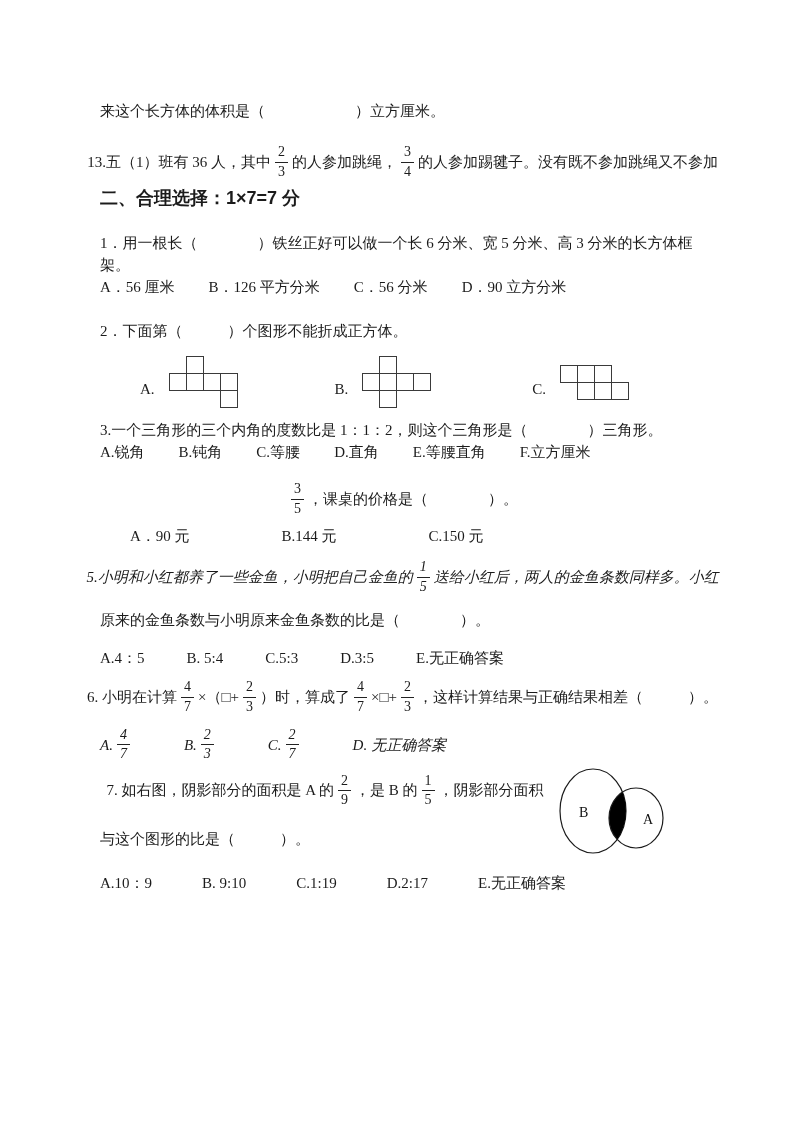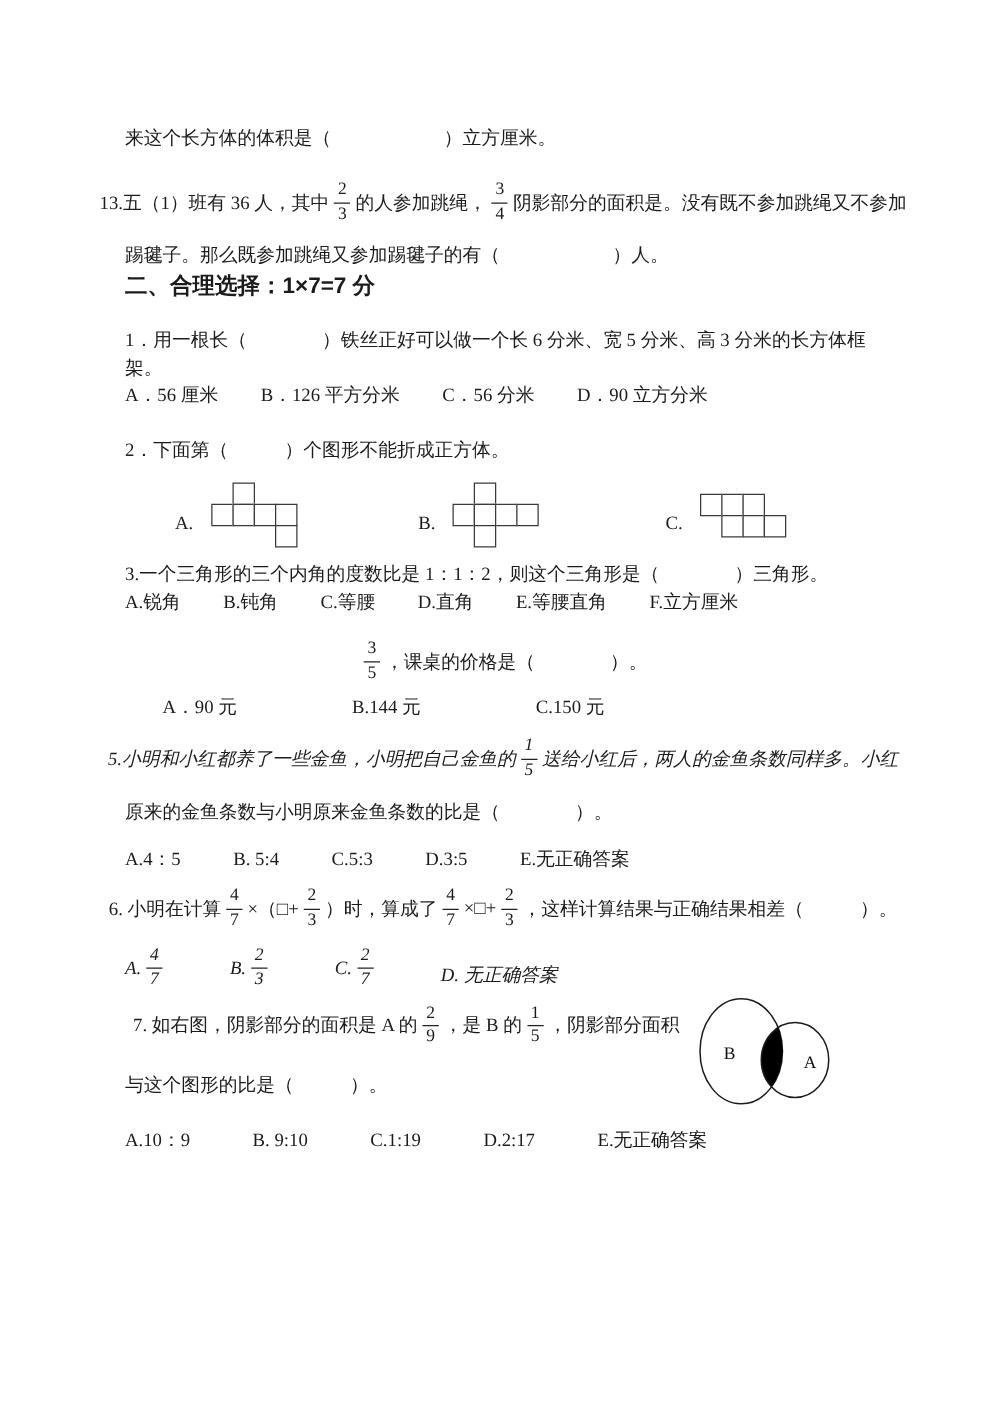--- a/index.html
+++ b/index.html
@@ -22,21 +22,21 @@
   
   .frac {
     display:inline-flex; flex-direction:column; align-items:center;
     vertical-align:middle; margin:0 4px; line-height:1.15; font-size:14px;
   }
   .frac .num { padding:0 3px 1px 3px; border-bottom:1.4px solid #222; }
   .frac .den { padding:1px 3px 0 3px; }
 
   .heading { font-weight:bold; font-size:18px; line-height:24px; font-family:"Liberation Sans","DejaVu Sans",sans-serif; }
 
-  .opts { display:flex; align-items:flex-end; line-height:22px; }
+  .opts { display:flex; align-items:center; line-height:22px; }
   .opts > .opt { display:inline-flex; align-items:center; white-space:nowrap; }
   .g36 { gap:34px; } .g44 { gap:42px; } .g52 { gap:50px; } .g90 { gap:92px; }
   .indent30 { padding-left:30px; }
 
   
   .nets-row { display:flex; align-items:center; margin-left:40px; }
   .net-group { display:flex; align-items:center; }
   .net-label { margin-right:14px; margin-top:14px; }
   .net { position:relative; }
   .net-cell {
@@ -68,23 +68,22 @@
     <span>13.五（1）班有 36 人，其中</span>
     <span class="frac">
       <span class="num">2</span>
       <span class="den">3</span>
     </span>
     <span>的人参加跳绳，</span>
     <span class="frac">
       <span class="num">3</span>
       <span class="den">4</span>
     </span>
-    <span>阴影部分的面积是。没有既不参加跳绳又不参加</span>
-  </div>
-  <div class="line mt8">踢毽子。那么既参加跳绳又参加踢毽子的有（　　　　　　）人。</div>
+    <span>的人参加踢毽子。没有既不参加跳绳又不参加</span>
+  </div>
 
   <div class="heading mt20">二、合理选择：1×7=7 分</div>
 
   <div class="line mt22">1．用一根长（　　　　）铁丝正好可以做一个长 6 分米、宽 5 分米、高 3 分米的长方体框架。</div>
   <div class="opts g36 mt20">
     <span class="opt">A．56 厘米</span>
     <span class="opt">B．126 平方分米</span>
     <span class="opt">C．56 分米</span>
     <span class="opt">D．90 立方分米</span>
   </div>

